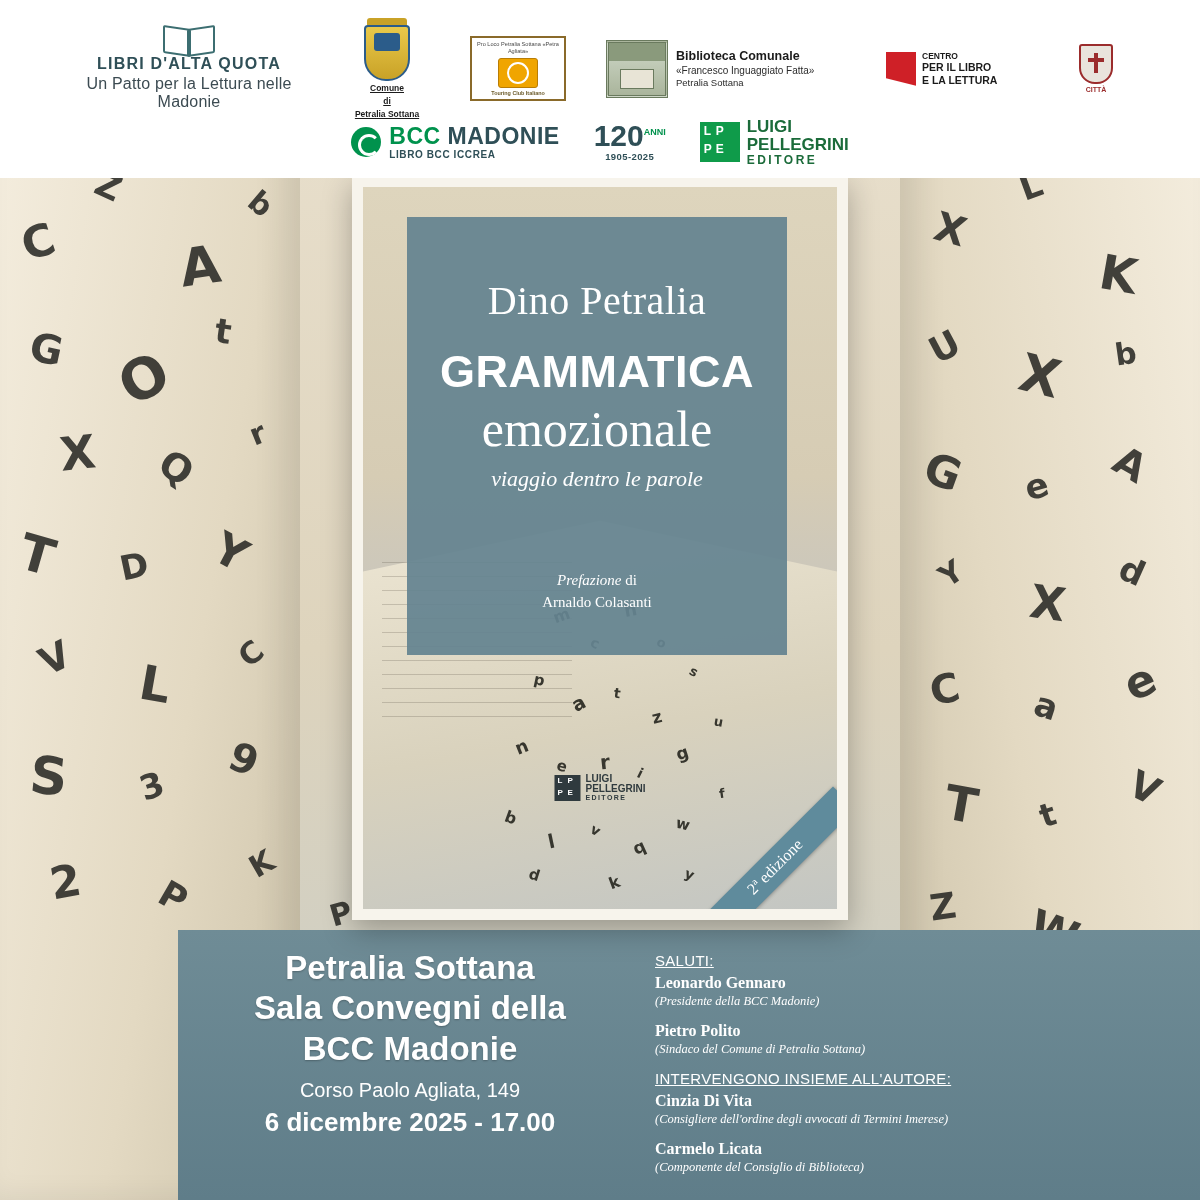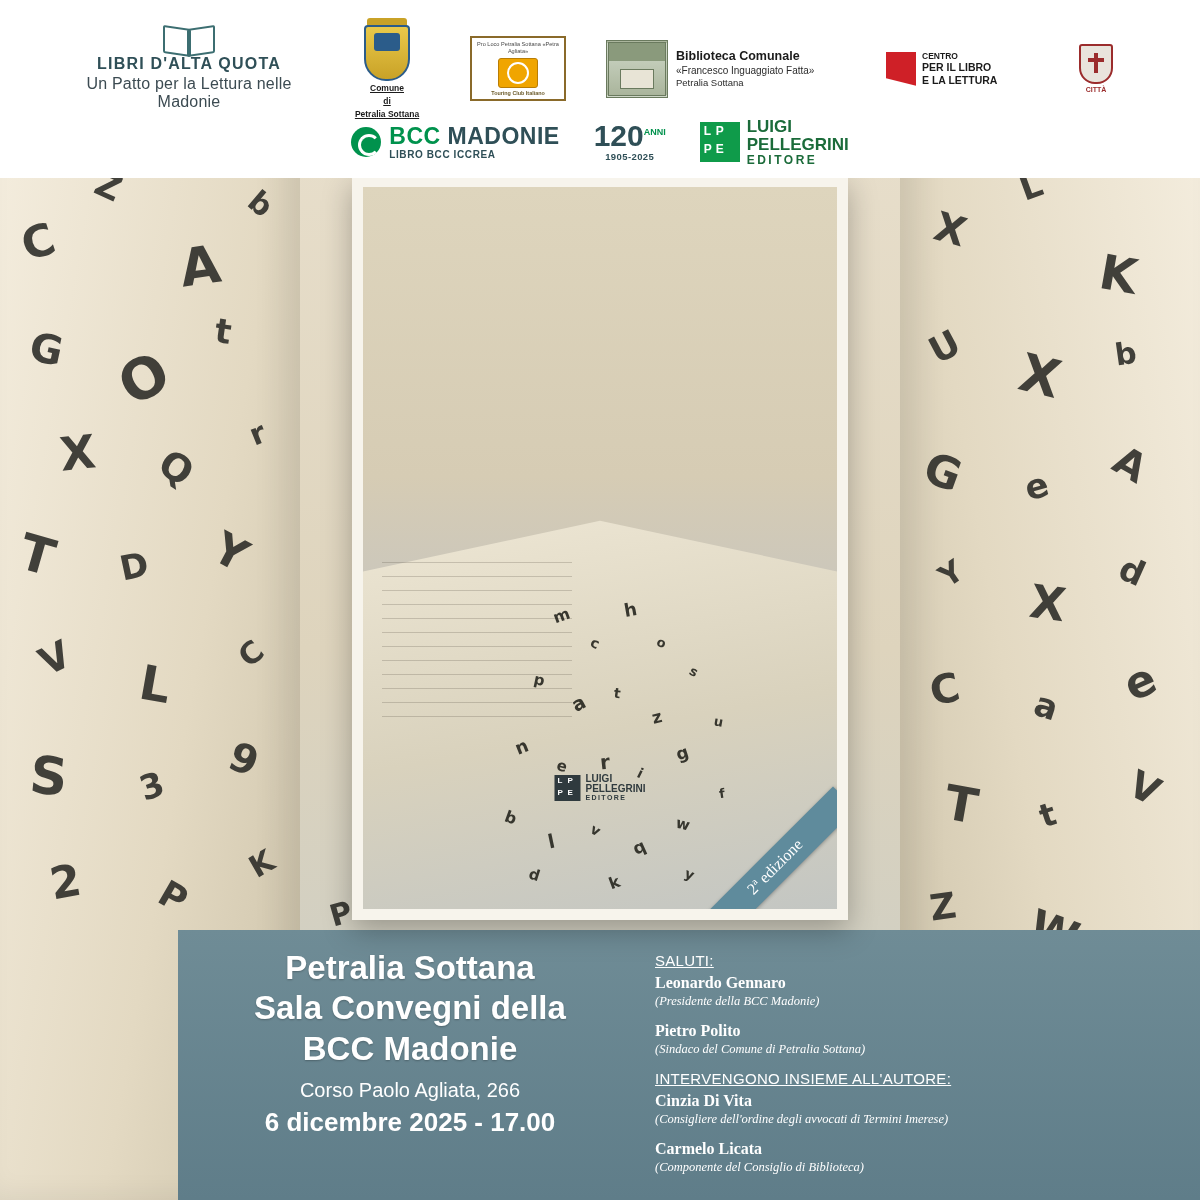--- a/index.html
+++ b/index.html
@@ -531,20 +531,30 @@
         <b style="left:39%;top:89%;font-size:19px;transform:rotate(-12deg)">l</b>
         <b style="left:48%;top:88%;font-size:14px;transform:rotate(28deg)">v</b>
         <b style="left:57%;top:90%;font-size:17px;transform:rotate(-24deg)">q</b>
         <b style="left:66%;top:87%;font-size:15px;transform:rotate(14deg)">w</b>
         <b style="left:75%;top:83%;font-size:13px;transform:rotate(-8deg)">f</b>
         <b style="left:35%;top:94%;font-size:15px;transform:rotate(18deg)">d</b>
         <b style="left:52%;top:95%;font-size:16px;transform:rotate(-20deg)">k</b>
         <b style="left:68%;top:94%;font-size:14px;transform:rotate(22deg)">y</b>
       </div>
 
+      <div class="cover-band">
+        <div class="author">Dino Petralia</div>
+        <div class="title-1">GRAMMATICA</div>
+        <div class="title-2">emozionale</div>
+        <div class="subtitle">viaggio dentro le parole</div>
+        <div class="pref">
+          <em>Prefazione</em><span> di</span><br>
+          <span>Arnaldo Colasanti</span>
+        </div>
+      </div>
 
       <div class="pub-mark">
         <div class="sq">
           <span class="a">L</span>
             <span class="b">P</span>
             <span class="c">P</span>
             <span class="d">E</span>
         </div>
         <div class="tx">
           <div class="l1">LUIGI</div>
@@ -556,21 +566,21 @@
       <div class="ribbon">
         <div>2ª edizione</div>
       </div>
     </div>
   </div>
 
   <div class="venue">
     <div class="v1">Petralia Sottana</div>
     <div class="v2">Sala Convegni della</div>
     <div class="v3">BCC Madonie</div>
-    <div class="addr">Corso Paolo Agliata, 266</div>
+    <div class="addr">Corso Paolo Agliata, 149</div>
     <div class="date">6 dicembre 2025 - 17.00</div>
   </div>
 
   <div class="people">
     <div class="sec">SALUTI:</div>
     <div class="nm">Leonardo Gennaro</div>
     <div class="rl">(Presidente della BCC Madonie)</div>
     <div class="nm">Pietro Polito</div>
     <div class="rl">(Sindaco del Comune di Petralia Sottana)</div>
     <div class="sec">INTERVENGONO INSIEME ALL'AUTORE:</div>

